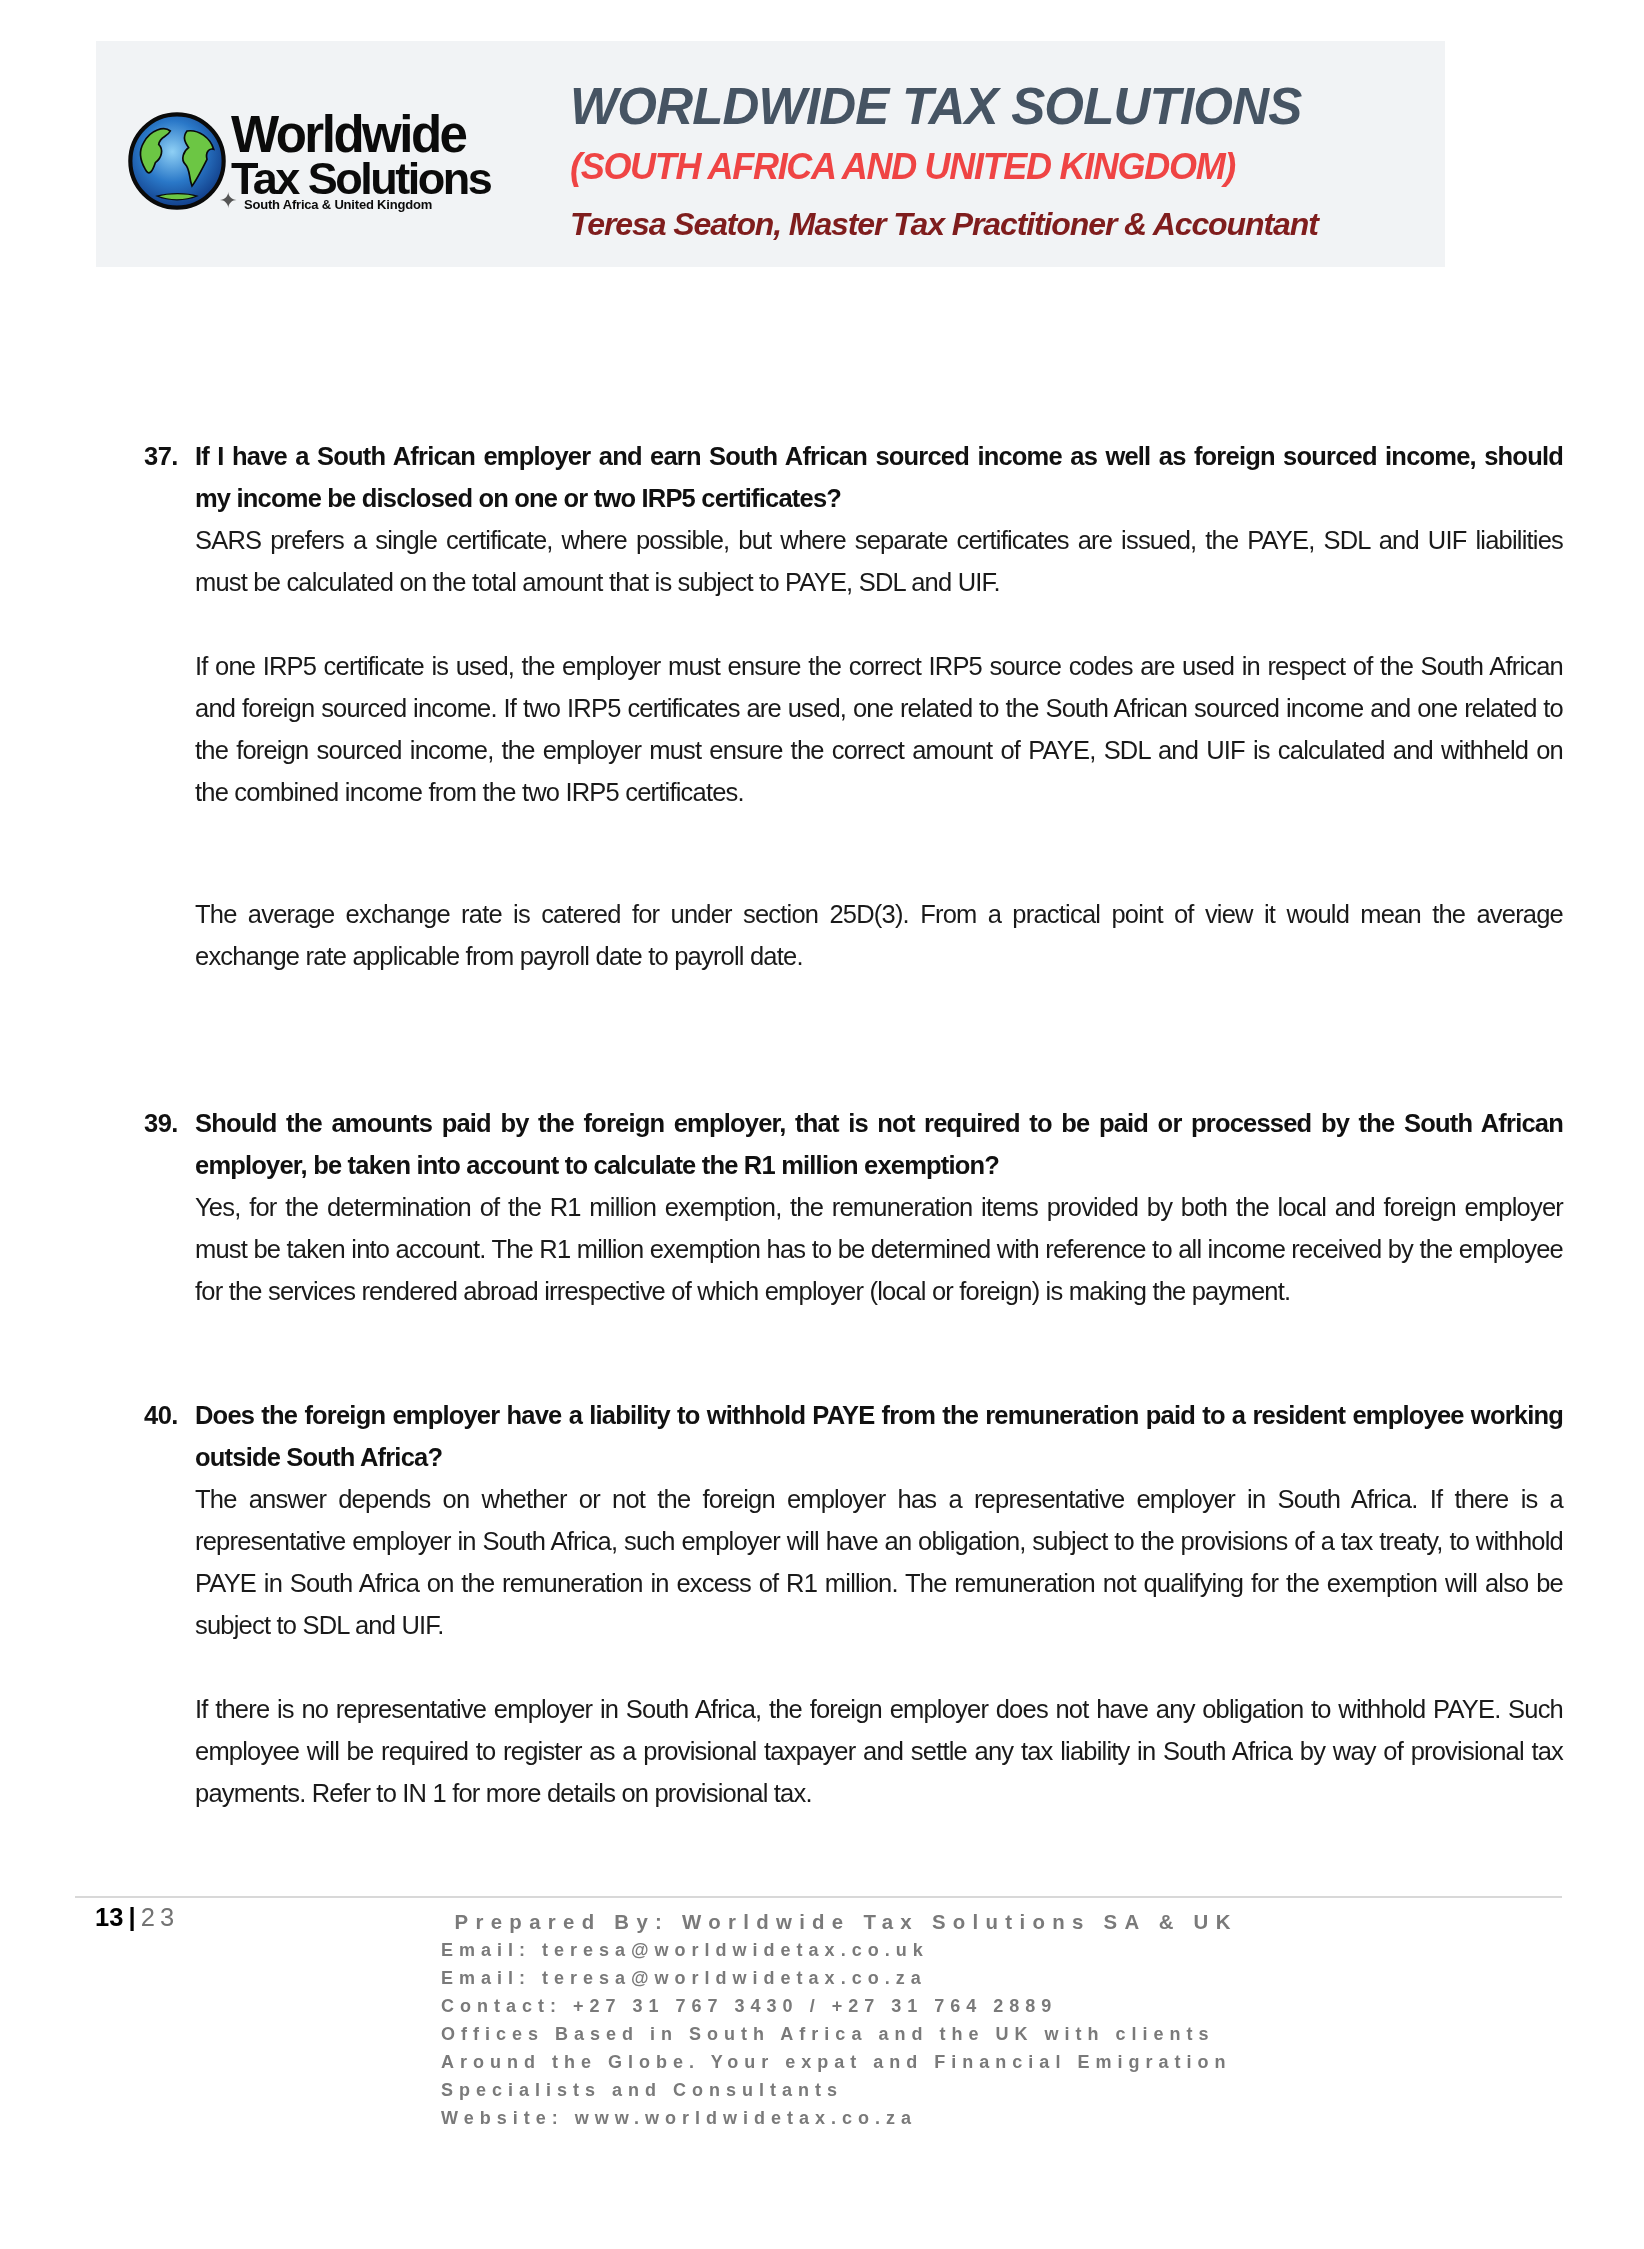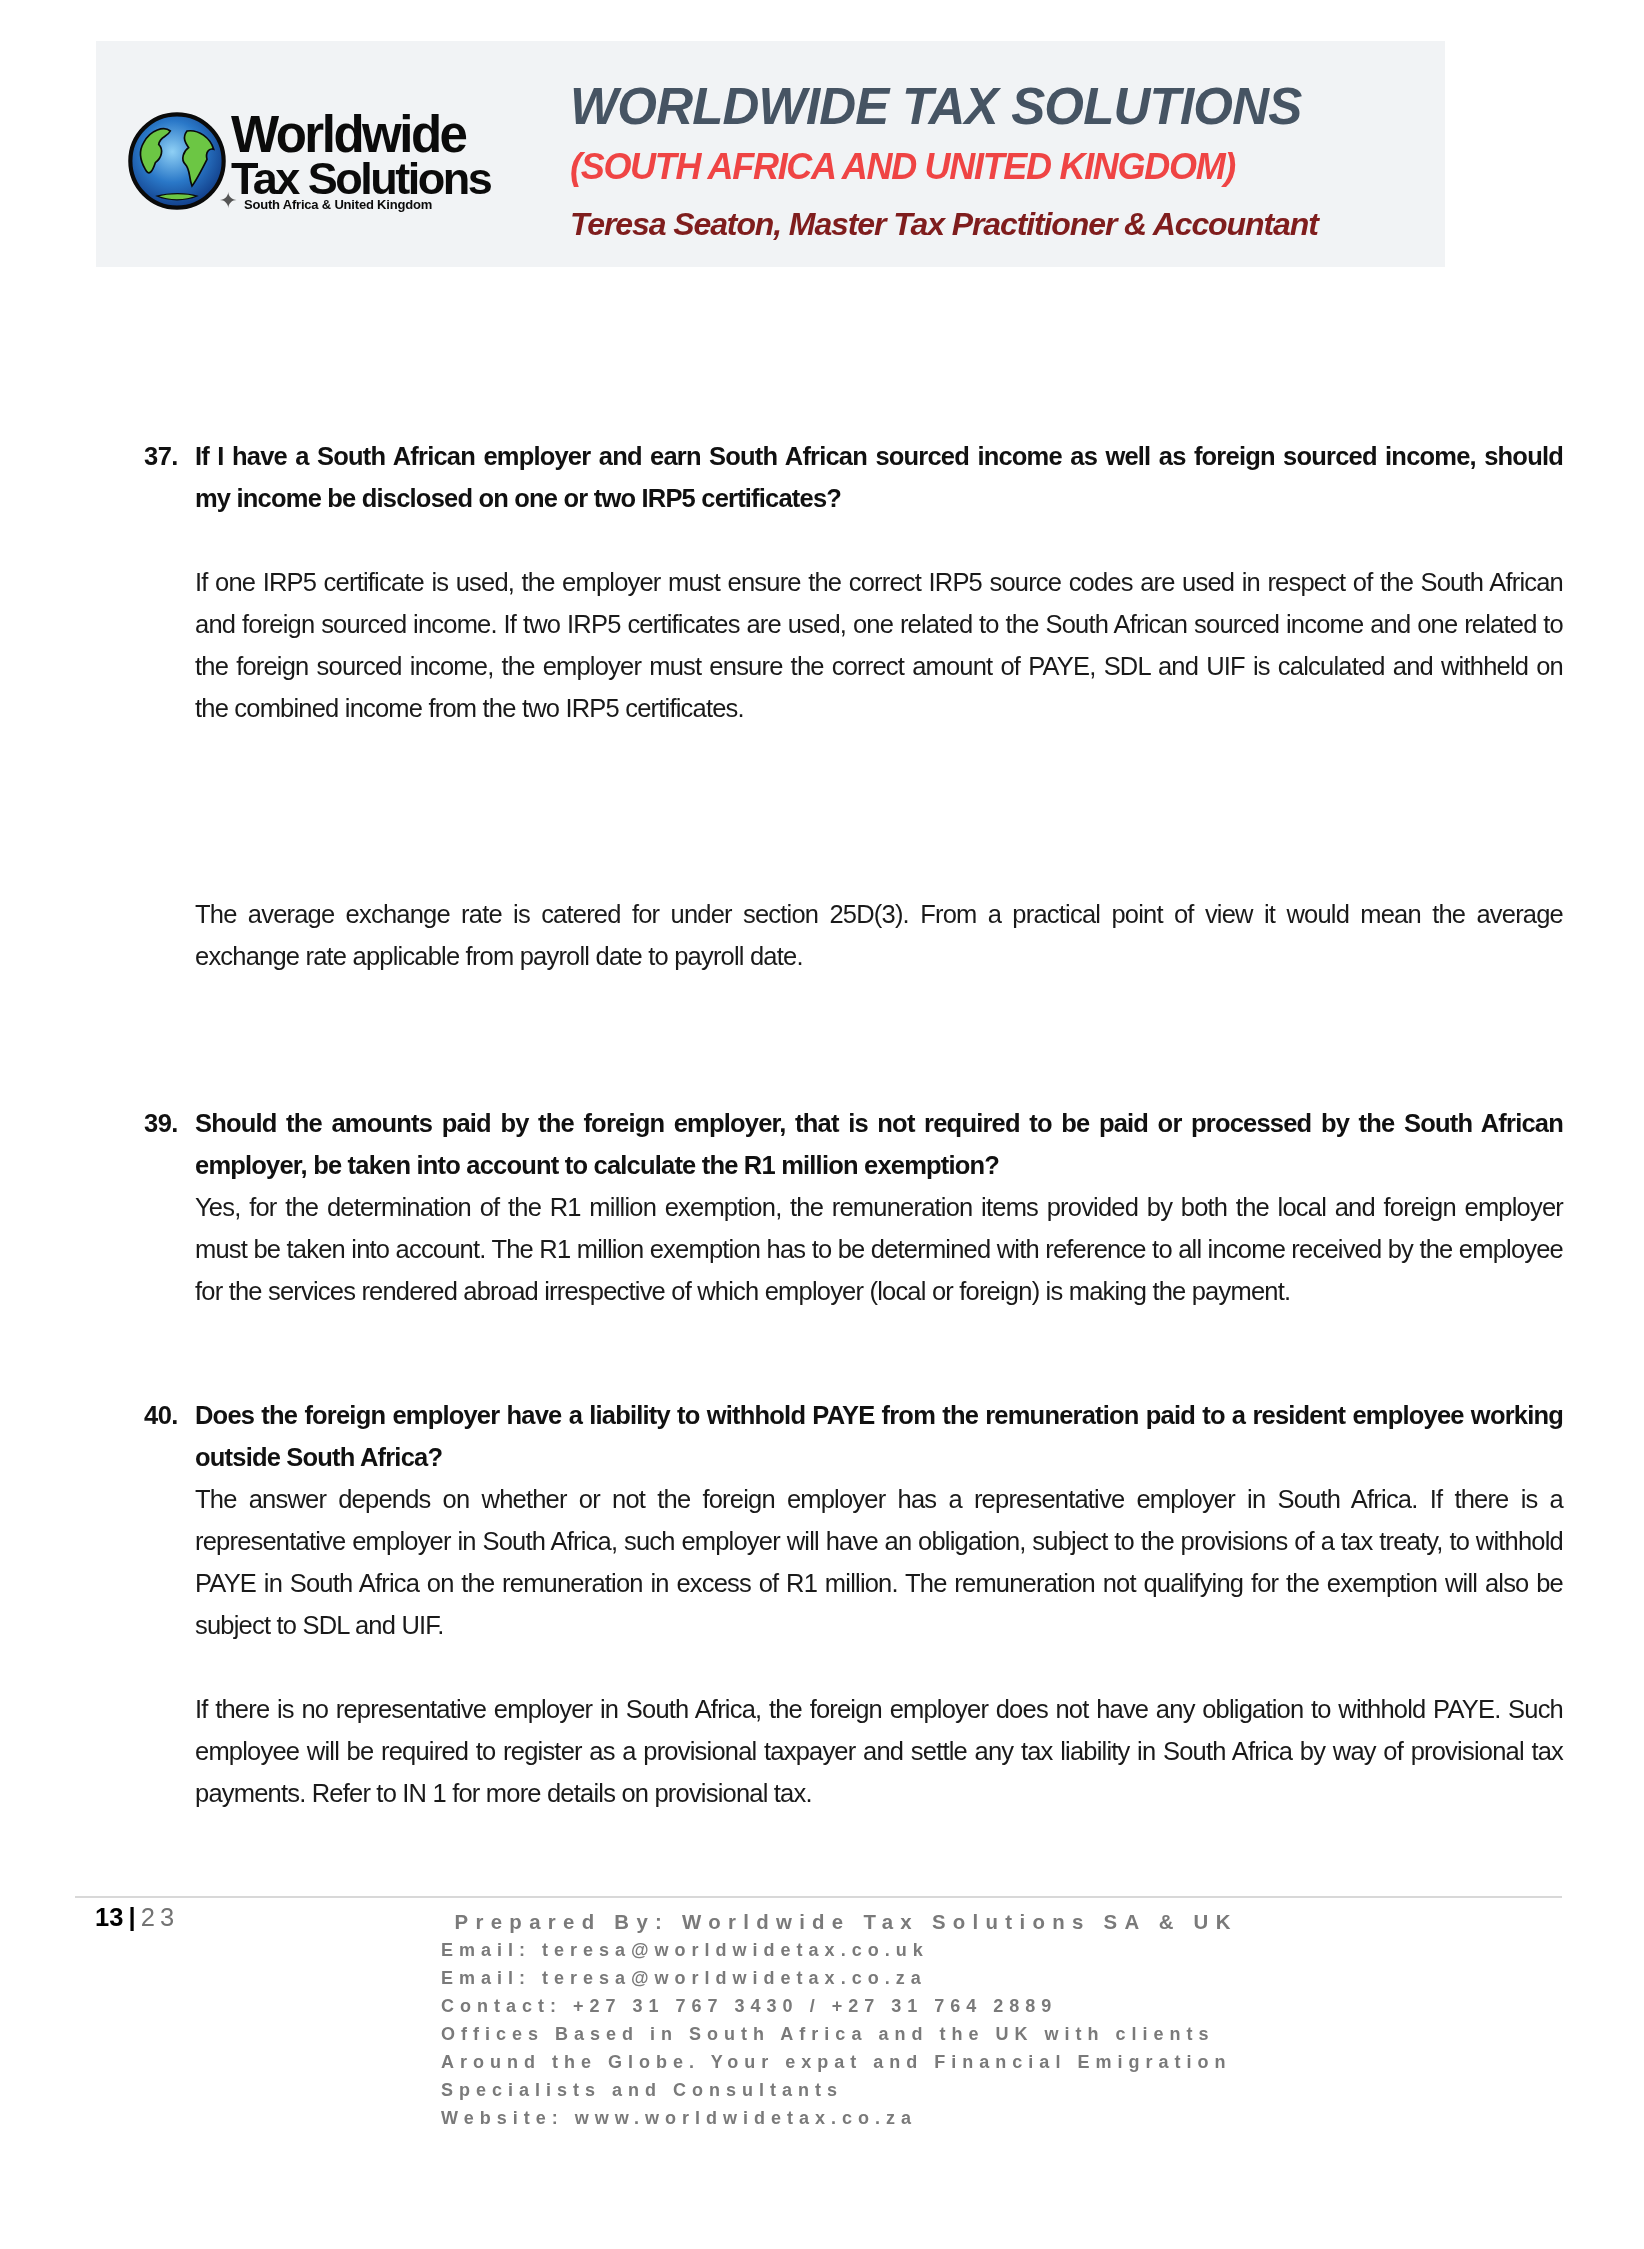--- a/index.html
+++ b/index.html
@@ -60,20 +60,21 @@
 
 <div class="h-title">WORLDWIDE TAX SOLUTIONS</div>
 <div class="h-sub">(SOUTH AFRICA AND UNITED KINGDOM)</div>
 <div class="h-name">Teresa Seaton, Master Tax Practitioner &amp; Accountant</div>
 
 <div class="qa" style="top:435px;">
   <div class="q-row">
     <span class="q-num">37.</span>
     <div class="q-text">If I have a South African employer and earn South African sourced income as well as foreign sourced income, should my income be disclosed on one or two IRP5 certificates?</div>
   </div>
+  <div class="a-text">SARS prefers a single certificate, where possible, but where separate certificates are issued, the PAYE, SDL and UIF liabilities must be calculated on the total amount that is subject to PAYE, SDL and UIF.</div>
   <div class="para-gap"></div>
   <div class="a-text">If one IRP5 certificate is used, the employer must ensure the correct IRP5 source codes are used in respect of the South African and foreign sourced income. If two IRP5 certificates are used, one related to the South African sourced income and one related to the foreign sourced income, the employer must ensure the correct amount of PAYE, SDL and UIF is calculated and withheld on the combined income from the two IRP5 certificates.</div>
 </div>
 
 <div class="qa" style="top:893px;">
   <div class="a-text">The average exchange rate is catered for under section 25D(3). From a practical point of view it would mean the average exchange rate applicable from payroll date to payroll date.</div>
 </div>
 
 <div class="qa" style="top:1102px;">
   <div class="q-row">

